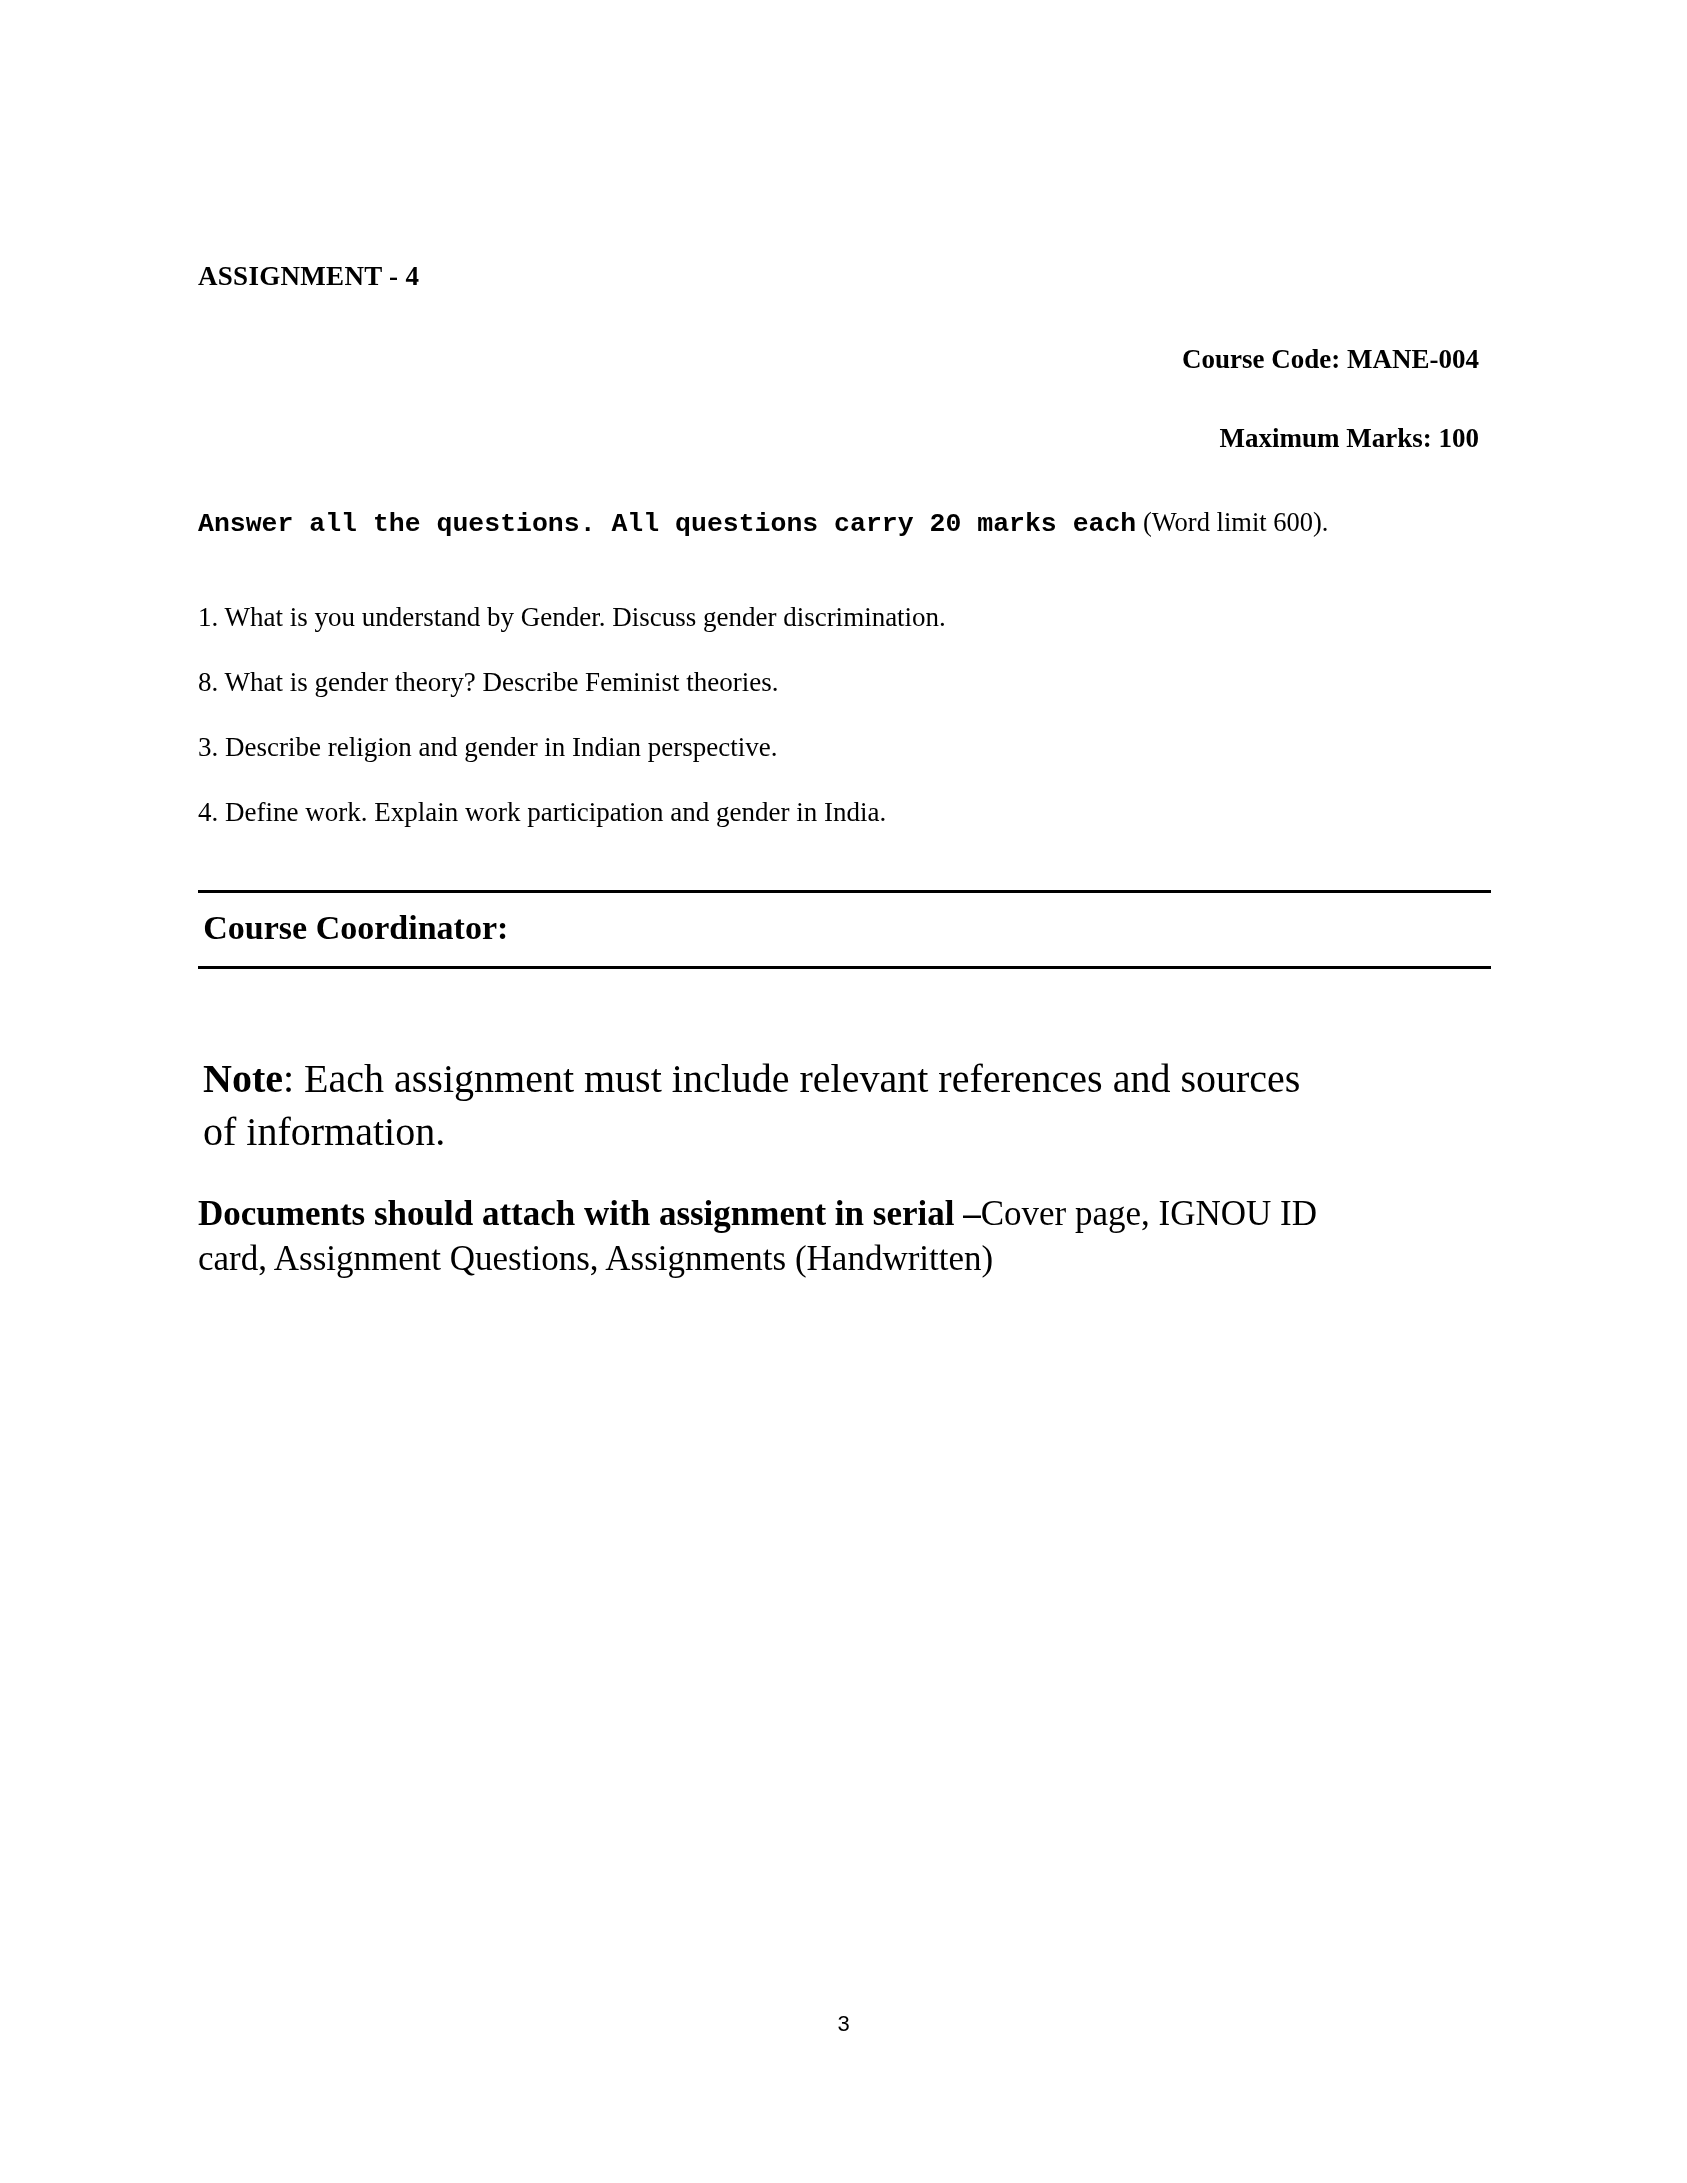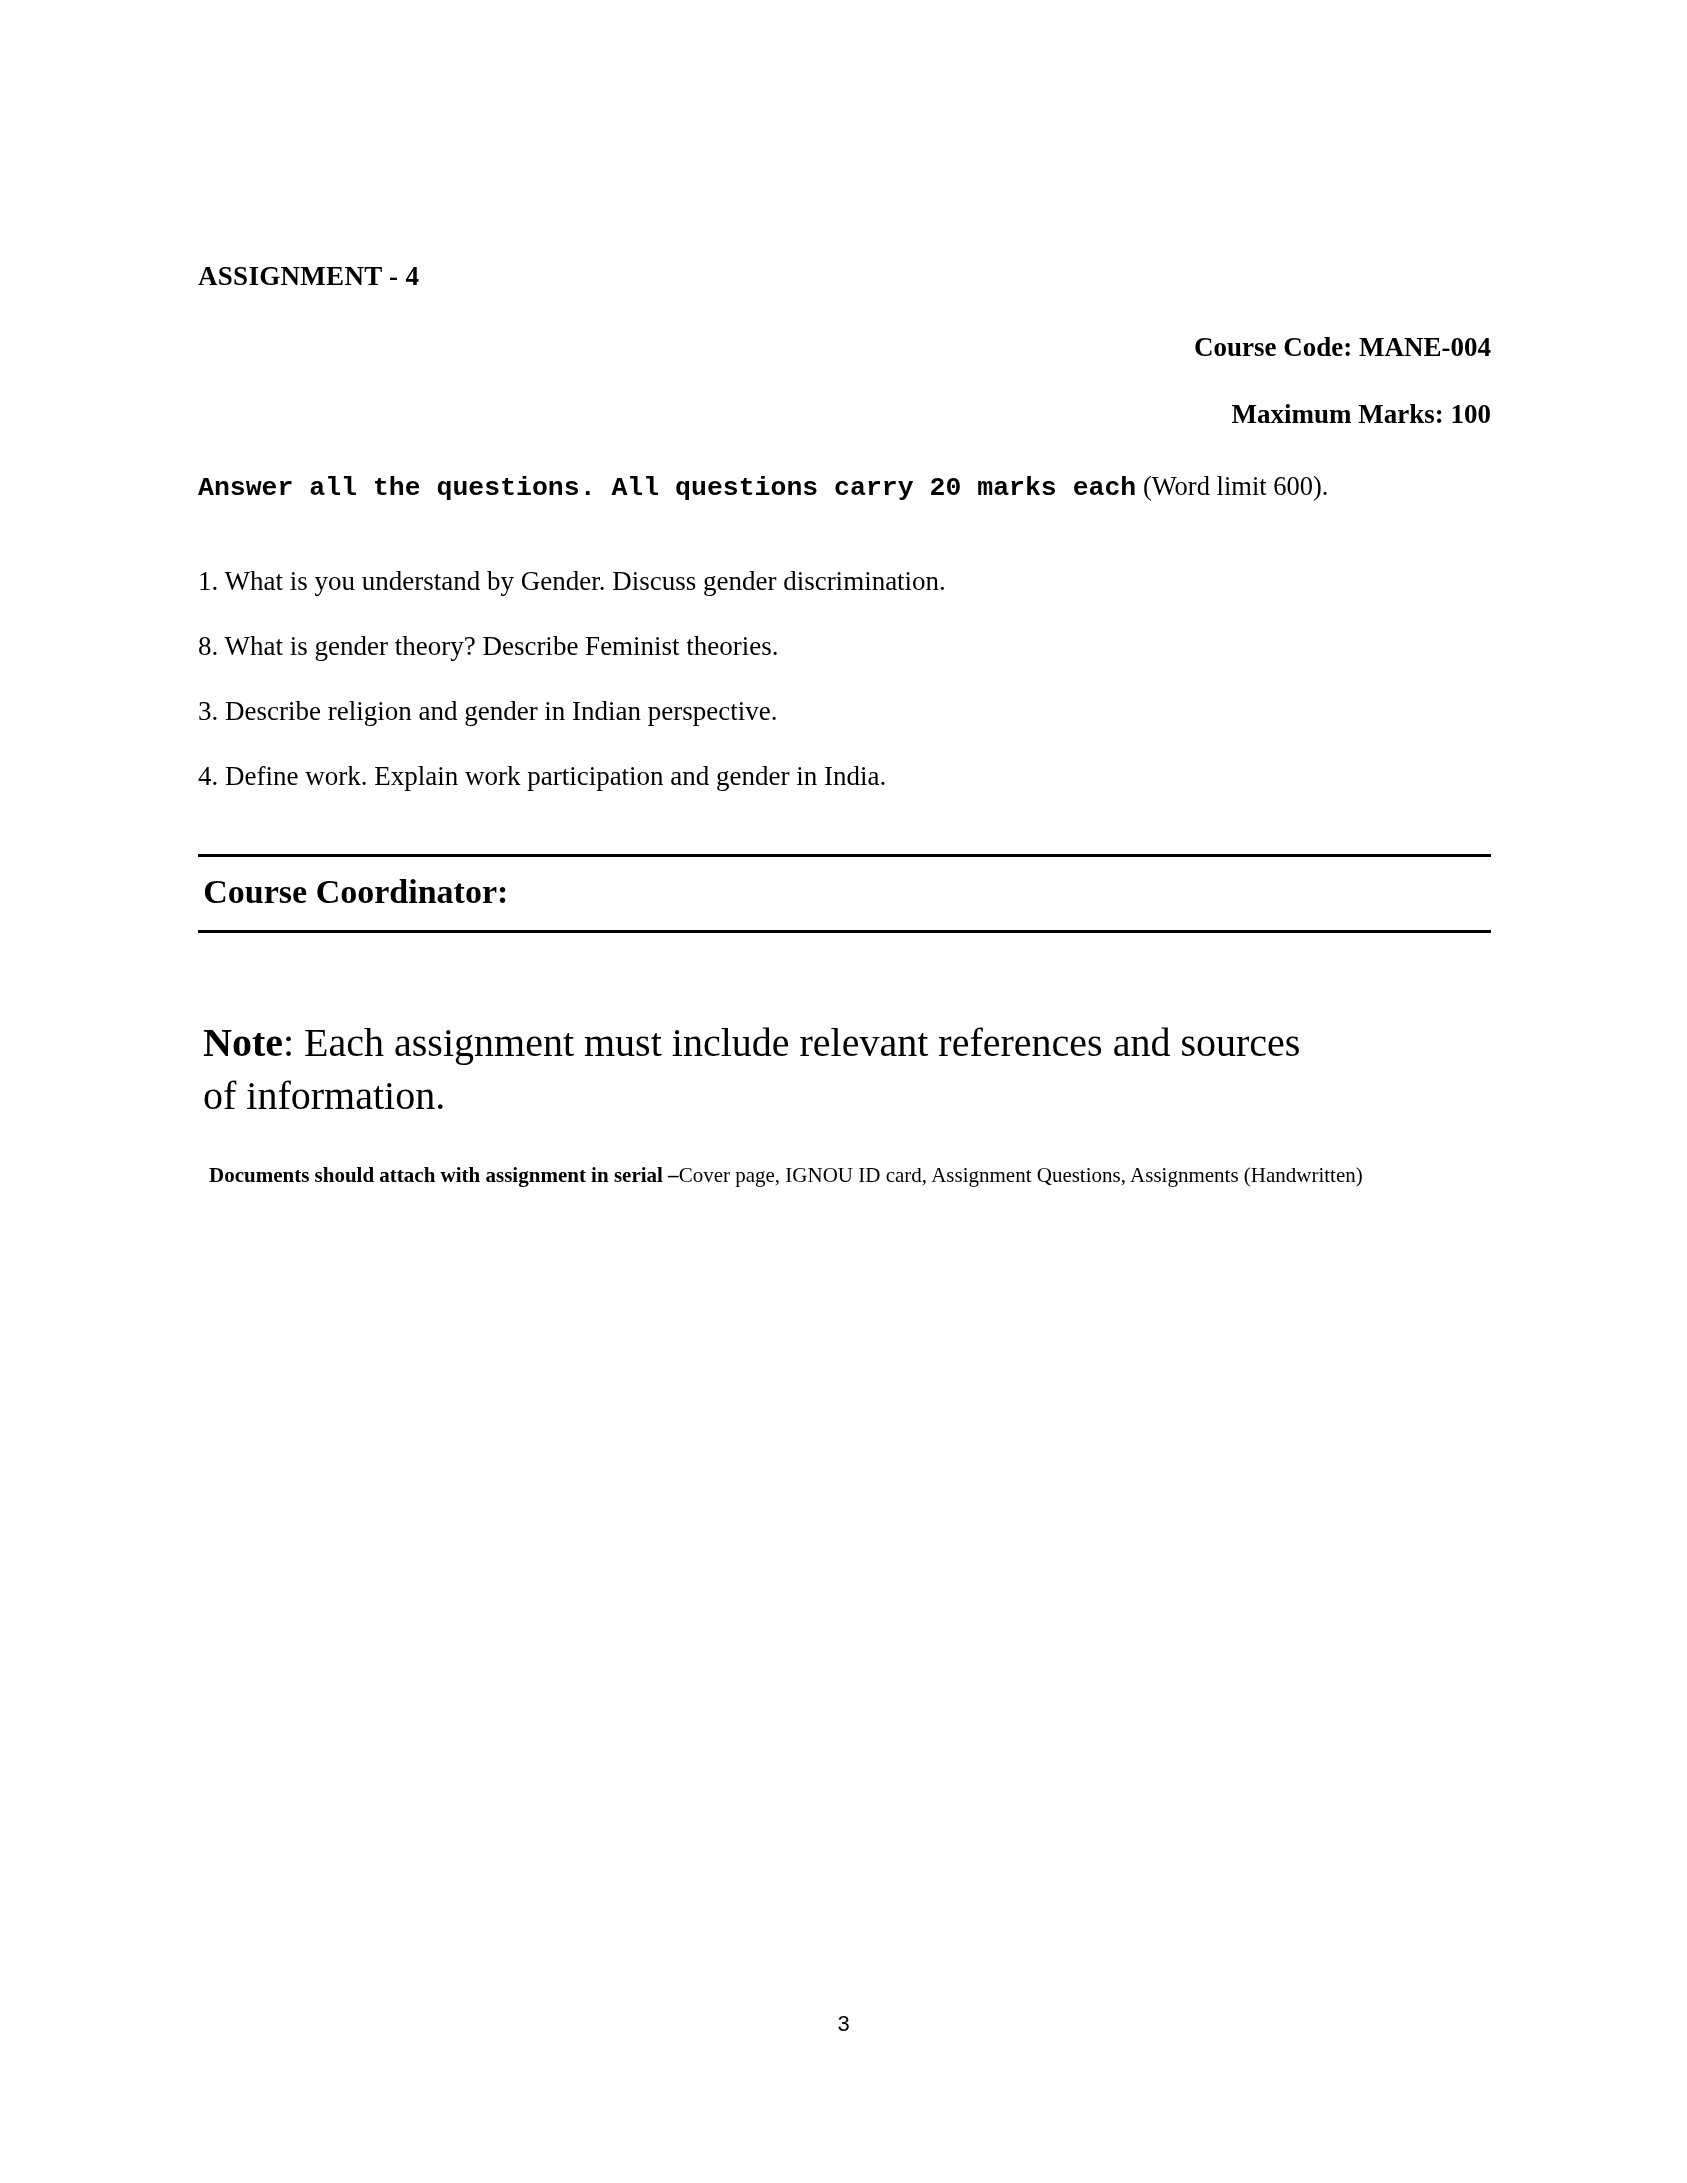--- a/index.html
+++ b/index.html
@@ -36,21 +36,21 @@
     margin: 0;
     padding-top: 263px;
     line-height: 1.0;
   }
 
   .meta-line {
     text-align: right;
     font-weight: bold;
     font-size: 27px;
     line-height: 1.0;
-    margin: 0;
+    margin: 12px;
   }
 
   .meta-course-code { padding-top: 44px; }
   .meta-max-marks   { padding-top: 40px; }
 
   
   .instruction {
     font-size: 26.5px;
     line-height: 1.0;
     margin: 0;
@@ -92,23 +92,23 @@
     line-height: 1.33;
     margin: 5px;
     padding-top: 78px;
     max-width: 1138px;
   }
   .note .b { font-weight: bold; }
   .note .r { font-weight: normal; }
 
   
   .documents {
-    font-size: 21px;
+    font-size: 35px;
     line-height: 1.28;
-    margin: 11px;
+    margin: 0;
     padding-top: 29px;
     max-width: 1164px;
   }
   .documents .b { font-weight: bold; }
   .documents .r { font-weight: normal; }
 
   
   .page-number {
     position: absolute;
     left: 0;

